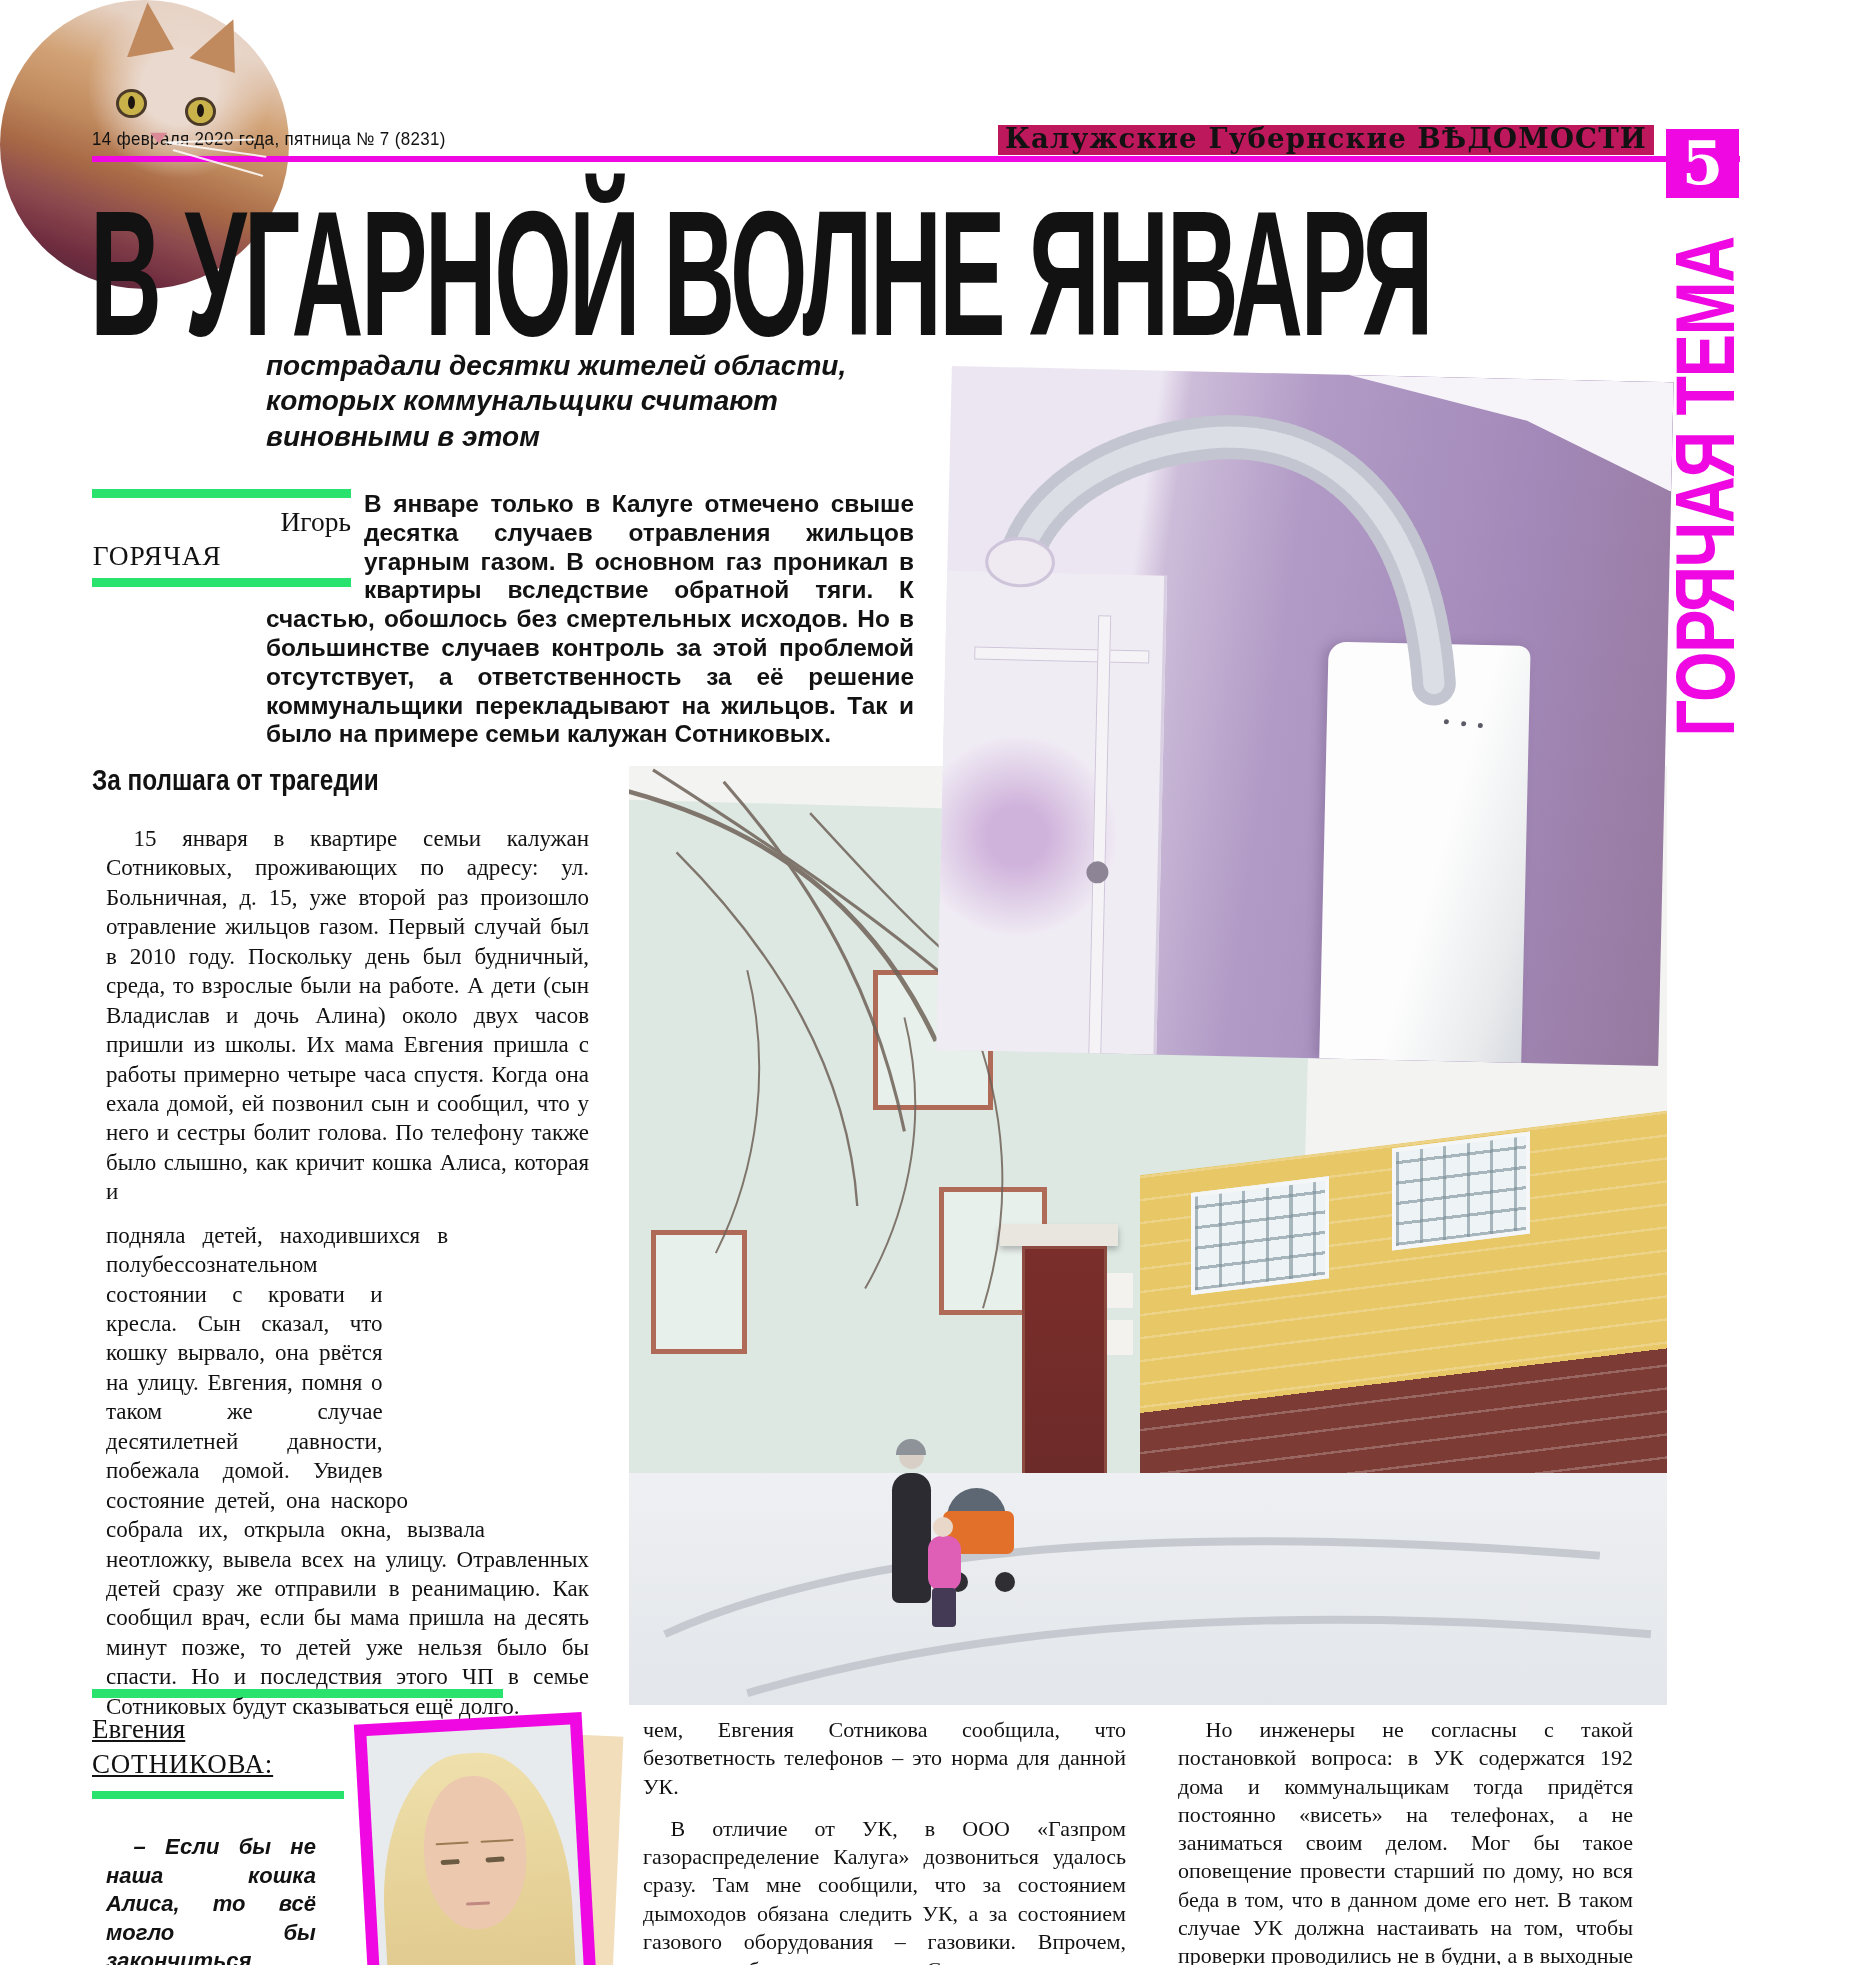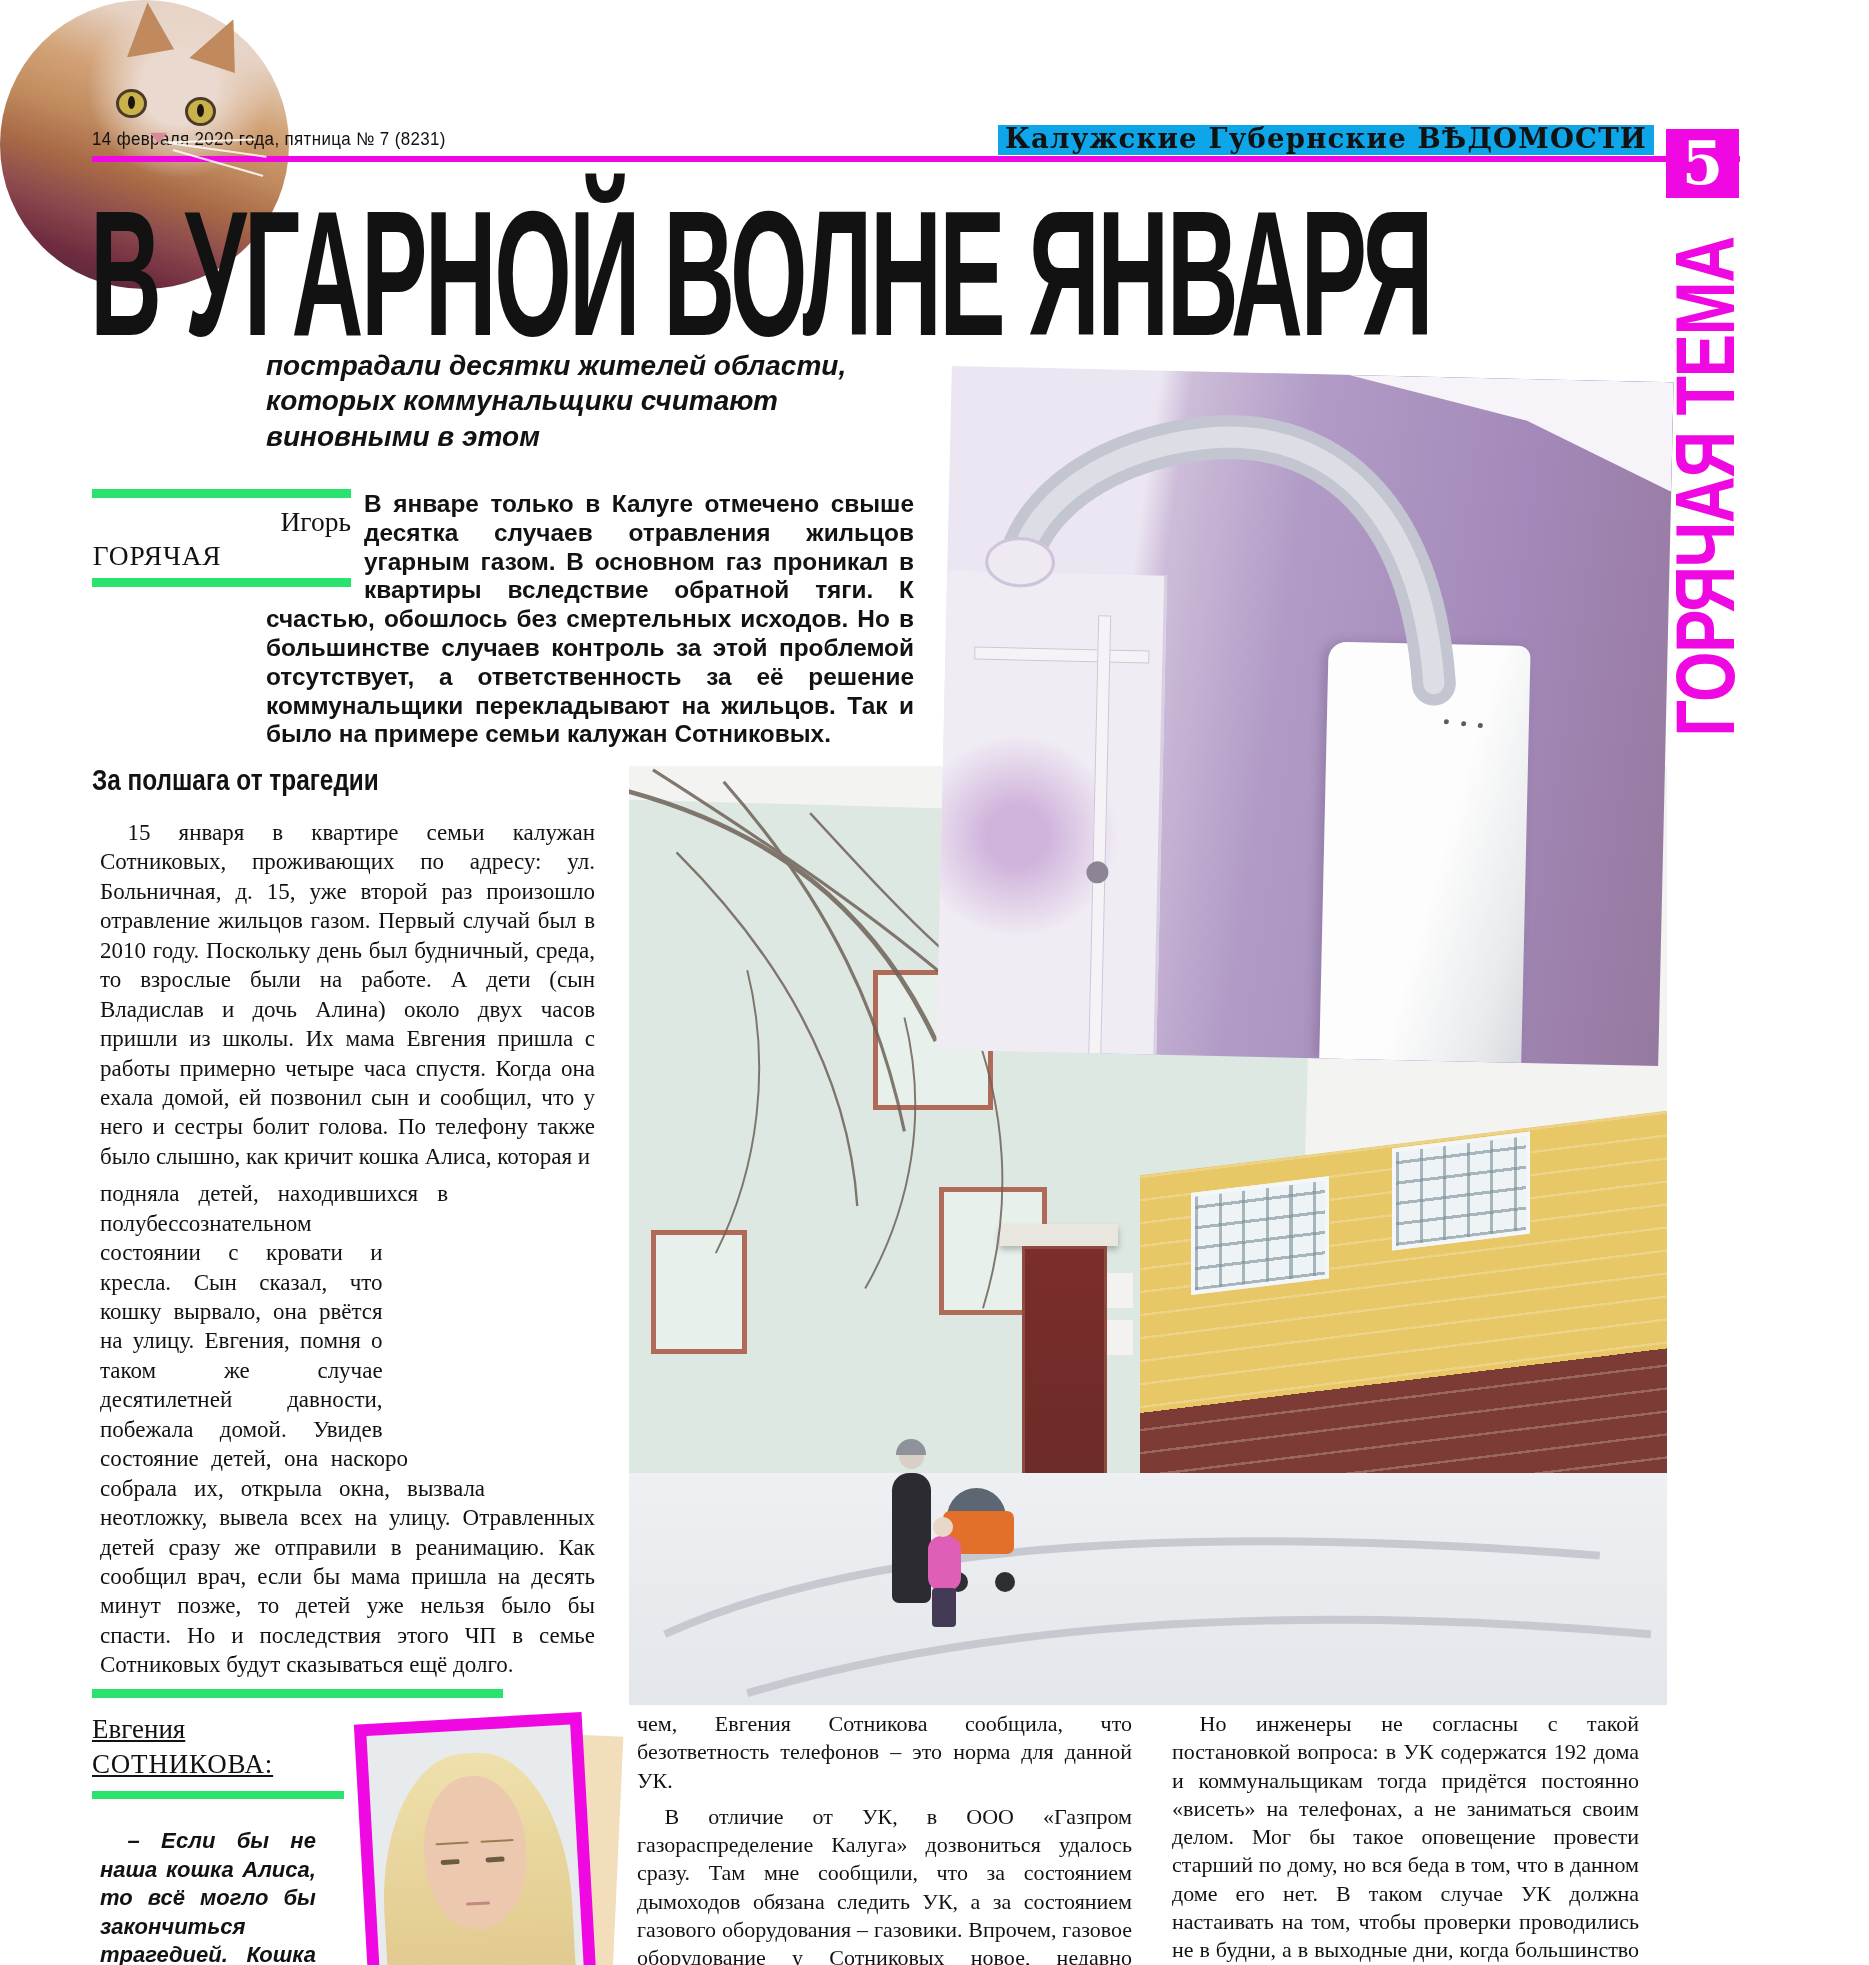--- a/index.html
+++ b/index.html
@@ -9,21 +9,21 @@
   }
   html,body{margin:0;padding:0;background:#fff;}
   .page{position:relative;width:1869px;height:2587px;background:#fff;overflow:hidden;
         font-family:"Liberation Serif",serif;color:var(--ink);}
 
   
   .dateline{position:absolute;left:92px;top:130px;font:500 18px/1 "Liberation Sans",sans-serif;
             letter-spacing:0.4px;transform:scaleX(.94);transform-origin:0 0;}
   .head-rule{position:absolute;left:92px;top:156px;width:1648px;height:5.5px;background:var(--mag);}
   .masthead{position:absolute;right:215px;top:125px;font:700 27.5px/1 "DejaVu Serif",serif;
-            letter-spacing:1.2px;background:#0ea5e9;padding:0 7px 2.4px 7px;}
+            letter-spacing:1.2px;background:#be185d;padding:0 7px 2.4px 7px;}
   .pagenum-box{position:absolute;left:1666px;top:129px;width:73px;height:69px;background:var(--mag);
                display:flex;align-items:center;justify-content:center;}
   .pagenum-box span{font:700 59px/1 "DejaVu Serif",serif;color:#fff;}
   .rubric{position:absolute;left:1670px;top:214px;width:546px;height:71px;
           transform-origin:0 0;transform:rotate(-90deg) translateX(-546px);
           display:flex;align-items:center;justify-content:center;overflow:visible;}
   .rubric span{font:800 83px/1 "Liberation Sans",sans-serif;color:var(--mag);white-space:nowrap;
                letter-spacing:-1.6px;transform:scaleX(.78);}
 
   
@@ -42,21 +42,21 @@
         font:700 24.4px/1.18 "Liberation Sans",sans-serif;}
   .lead-spacer{float:left;width:98px;height:87px;}
 
   
   .sec-head{font:700 29px/1 "Liberation Sans",sans-serif;white-space:nowrap;
             transform:scaleX(.84);transform-origin:0 0;}
   .sec-head-1{position:absolute;left:92px;top:766px;}
 
   
   .textcol{position:absolute;text-align:justify;font:400 23px/1.28 "Liberation Serif",serif;}
-  .textcol p{margin:8px;text-indent:27.5px;}
+  .textcol p{margin:14px;text-indent:27.5px;}
   .textcol p.noindent{text-indent:0;}
   .col1a{left:92px;top:810px;width:511px;}
   .cat-spacer{float:right;width:252px;height:287px;margin:21.6px -45px 7.9px 13.4px;
               shape-outside:circle(50%);}
   .divider-g{position:absolute;left:92px;top:1689px;width:411px;height:8.6px;background:var(--grn);}
   .speaker{position:absolute;left:92px;top:1712px;font:400 27px/1.3 "Liberation Serif",serif;text-decoration:underline;}
   .speaker .last{letter-spacing:0.8px;}
   .speaker-rule{position:absolute;left:92px;top:1791px;width:252px;height:7.9px;background:var(--grn);}
   .col1b{left:92px;top:1819px;width:511px;}
   .portrait-spacer{float:right;width:277px;height:319px;margin:0 -3.9px 10.2px 14px;}

